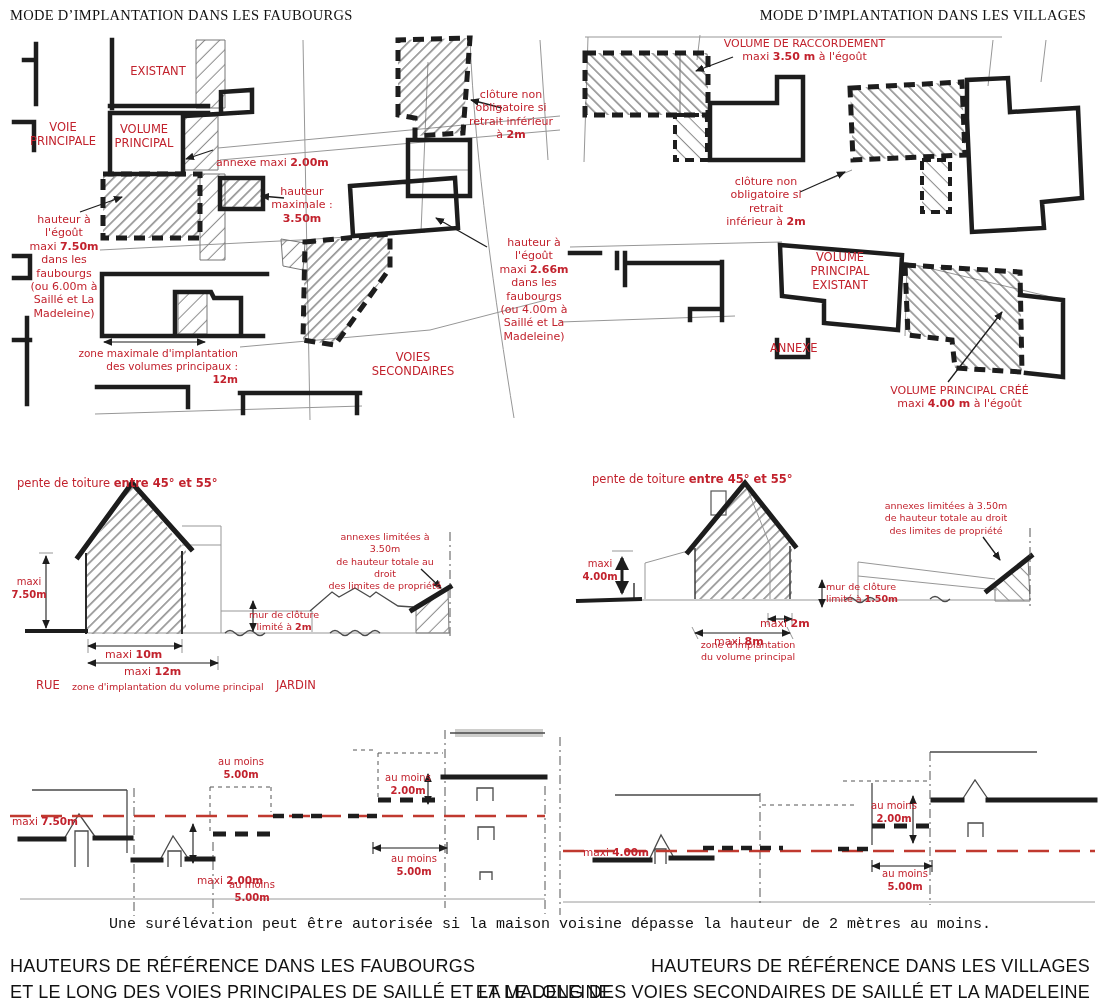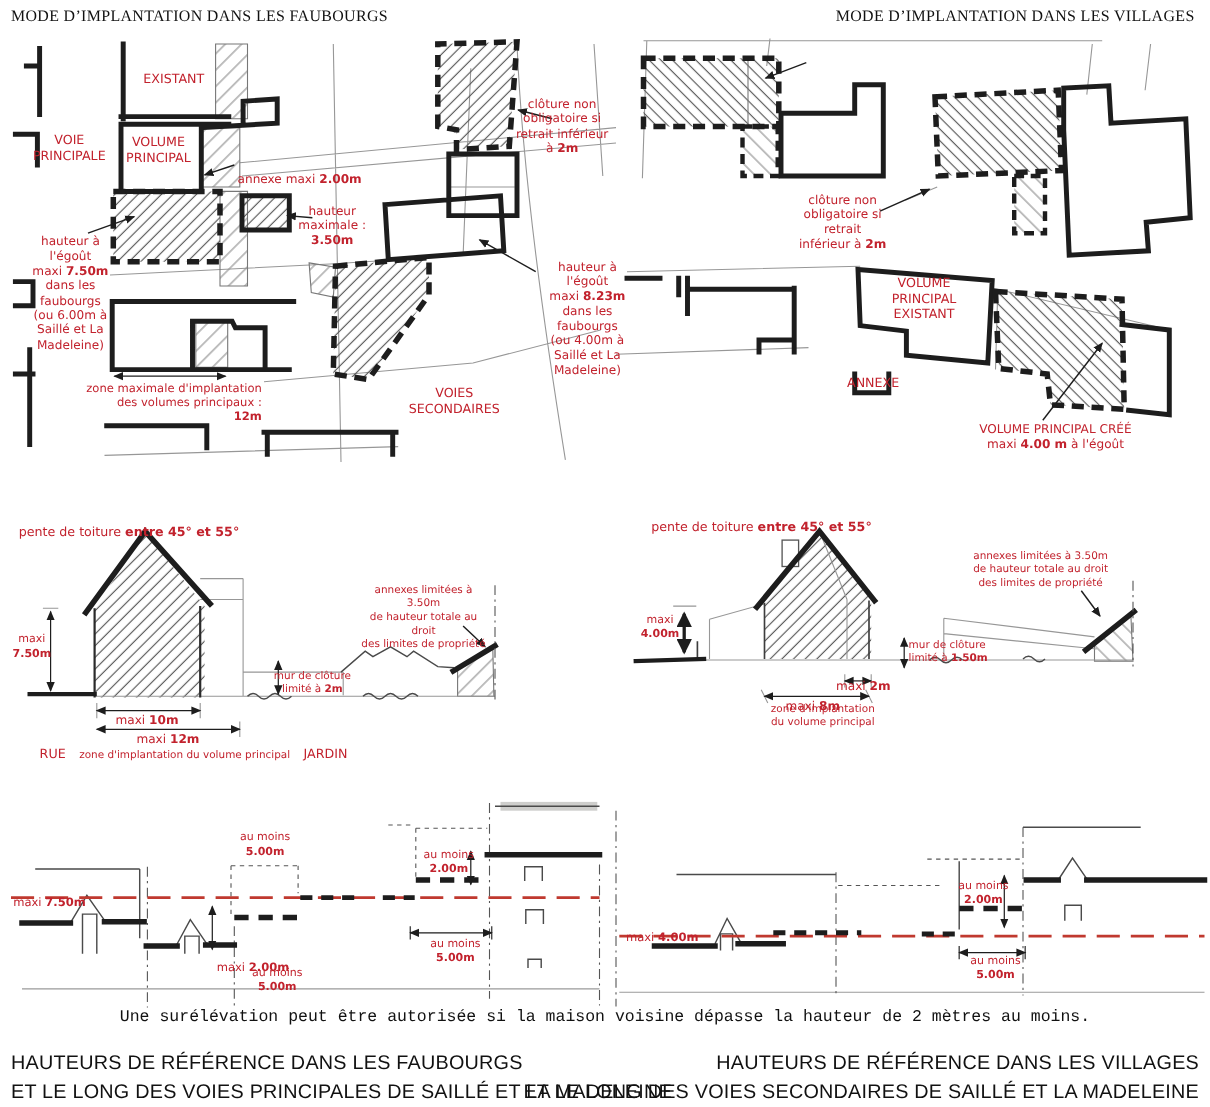--- a/index.html
+++ b/index.html
@@ -180,31 +180,33 @@
   <div class="rl c" style="left:20px;top:213px;width:88px"><span>hauteur à
 l'égoût
 maxi </span><b>7.50m</b><span>
 dans les
 faubourgs
 (ou 6.00m à
 Saillé et La
 Madeleine)</span></div>
   <div class="rl c" style="left:496px;top:236px;width:76px"><span>hauteur à
 l'égoût
-maxi </span><b>8.23m</b><span>
+maxi </span><b>2.66m</b><span>
 dans les
 faubourgs
 (ou 4.00m à
 Saillé et La
 Madeleine)</span></div>
   <div class="rl c s105" style="left:78px;top:347px;width:160px"><span>zone maximale d'implantation
 des volumes principaux : </span><b>12m</b></div>
   <div class="rl c s115" style="left:348px;top:350px;width:130px"><span>VOIES
 SECONDAIRES</span></div>
 
+  <div class="rl c" style="left:712px;top:37px;width:185px"><span>VOLUME DE RACCORDEMENT
+maxi </span><b>3.50 m</b><span> à l'égoût</span></div>
   <div class="rl c" style="left:710px;top:175px;width:112px"><span>clôture non
 obligatoire si
 retrait
 inférieur à </span><b>2m</b></div>
   <div class="rl c s115" style="left:790px;top:250px;width:100px"><span>VOLUME
 PRINCIPAL
 EXISTANT</span></div>
   <div class="rl nw s115" style="left:770px;top:326px"><span>ANNEXE</span></div>
   <div class="rl c" style="left:862px;top:384px;width:195px"><span>VOLUME PRINCIPAL CRÉÉ
 maxi </span><b>4.00 m</b><span> à l'égoût</span></div>
@@ -240,21 +242,21 @@
   <div class="rl c s10" style="left:212px;top:756px;width:58px"><span>au moins
 </span><b>5.00m</b></div>
   <div class="rl nw s105" style="left:197px;top:859px"><span>maxi </span><b>2.00m</b></div>
   <div class="rl c s10" style="left:220px;top:879px;width:64px"><span>au moins
 </span><b>5.00m</b></div>
   <div class="rl c s10" style="left:382px;top:772px;width:52px"><span>au moins
 </span><b>2.00m</b></div>
   <div class="rl c s10" style="left:386px;top:853px;width:56px"><span>au moins
 </span><b>5.00m</b></div>
 
-  <div class="rl nw s105" style="left:569px;top:831px"><span>maxi </span><b>4.00m</b></div>
+  <div class="rl nw s105" style="left:583px;top:831px"><span>maxi </span><b>4.00m</b></div>
   <div class="rl c s10" style="left:868px;top:800px;width:52px"><span>au moins
 </span><b>2.00m</b></div>
   <div class="rl c s10" style="left:876px;top:868px;width:58px"><span>au moins
 </span><b>5.00m</b></div>
 
   <div class="note" style="top:916px"><span>Une surélévation peut être autorisée si la maison voisine dépasse la hauteur de 2 mètres au moins.</span></div>
   <div class="heads" style="left:10px;top:953px"><span>HAUTEURS DE RÉFÉRENCE DANS LES FAUBOURGS
 ET LE LONG DES VOIES PRINCIPALES DE SAILLÉ ET LA MADELEINE</span></div>
   <div class="heads" style="right:10px;top:953px;text-align:right"><span>HAUTEURS DE RÉFÉRENCE DANS LES VILLAGES
 ET LE LONG DES VOIES SECONDAIRES DE SAILLÉ ET LA MADELEINE</span></div>

